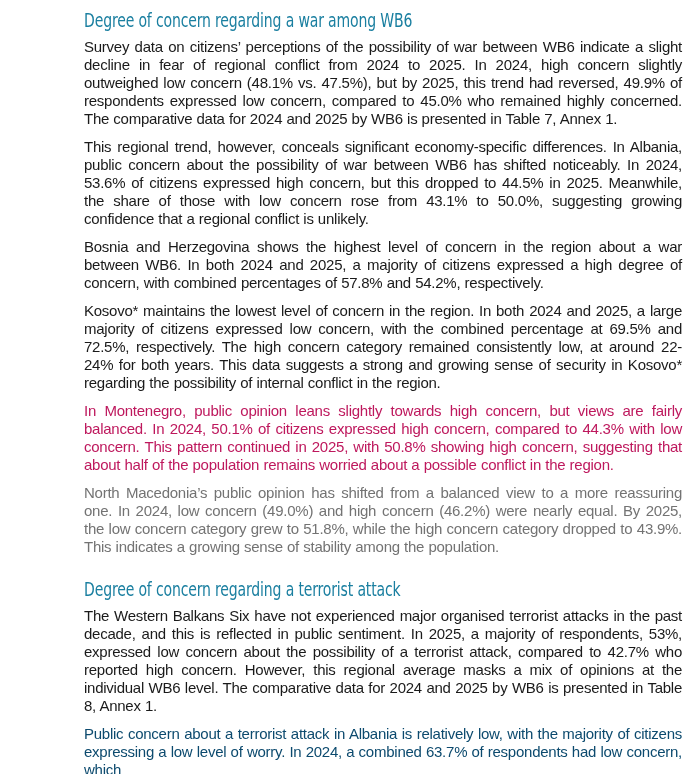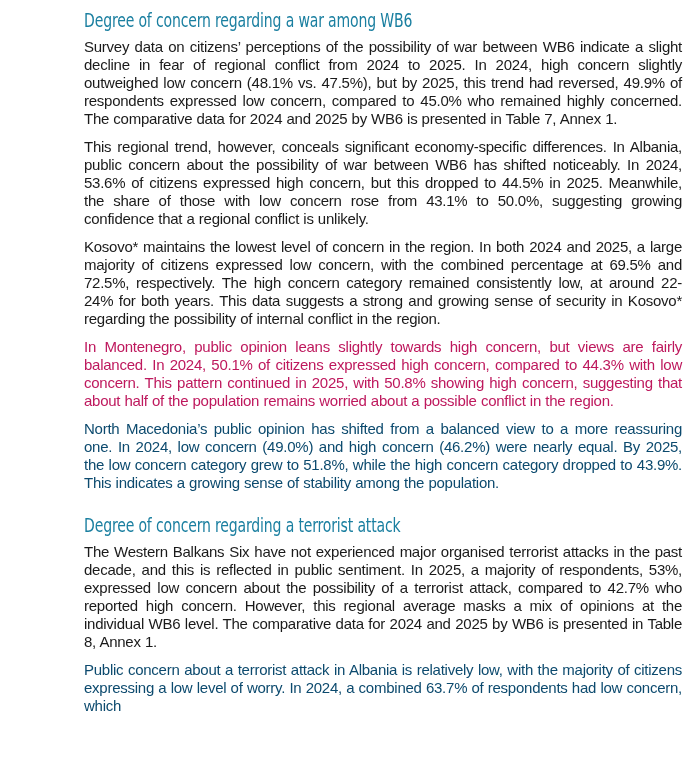--- a/index.html
+++ b/index.html
@@ -31,22 +31,23 @@
   .sec2 { margin-top: 20px; }
 </style>
 </head>
 <body>
 
 <div class="page">
   <section>
     <h2 style="color: rgb(26, 127, 160);">Degree of concern regarding a war among WB6</h2>
     <p style="color: rgb(26, 26, 26);">Survey data on citizens’ perceptions of the possibility of war between WB6 indicate a slight decline in fear of regional conflict from 2024 to 2025. In 2024, high concern slightly outweighed low concern (48.1% vs. 47.5%), but by 2025, this trend had reversed, 49.9% of respondents expressed low concern, compared to 45.0% who remained highly concerned. The comparative data for 2024 and 2025 by WB6 is presented in Table 7, Annex 1.</p>
     <p style="color: rgb(26, 26, 26);">This regional trend, however, conceals significant economy-specific differences.  In Albania, public concern about the possibility of war between WB6 has shifted noticeably. In 2024, 53.6% of citizens expressed high concern, but this dropped to 44.5% in 2025. Meanwhile, the share of those with low concern rose from 43.1% to 50.0%, suggesting growing confidence that a regional conflict is unlikely.</p>
+    <p style="color: rgb(26, 26, 26);">Bosnia and Herzegovina shows the highest level of concern in the region about a war between WB6. In both 2024 and 2025, a majority of citizens expressed a high degree of concern, with combined percentages of 57.8% and 54.2%, respectively.</p>
     <p style="color: rgb(26, 26, 26);">Kosovo* maintains the lowest level of concern in the region. In both 2024 and 2025, a large majority of citizens expressed low concern, with the combined percentage at 69.5% and 72.5%, respectively. The high concern category remained consistently low, at around 22-24% for both years. This data suggests a strong and growing sense of security in Kosovo* regarding the possibility of internal conflict in the region.</p>
     <p style="color: #be185d;">In Montenegro, public opinion leans slightly towards high concern, but views are fairly balanced. In 2024, 50.1% of citizens expressed high concern, compared to 44.3% with low concern. This pattern continued in 2025, with 50.8% showing high concern, suggesting that about half of the population remains worried about a possible conflict in the region.</p>
-    <p style="color: #0c4a6e;">North Macedonia’s public opinion has shifted from a balanced view to a more reassuring one. In 2024, low concern (49.0%) and high concern (46.2%) were nearly equal. By 2025, the low concern category grew to 51.8%, while the high concern category dropped to 43.9%. This indicates a growing sense of stability among the population.</p>
+    <p style="color: #737373;">North Macedonia’s public opinion has shifted from a balanced view to a more reassuring one. In 2024, low concern (49.0%) and high concern (46.2%) were nearly equal. By 2025, the low concern category grew to 51.8%, while the high concern category dropped to 43.9%. This indicates a growing sense of stability among the population.</p>
   </section>
   <section class="sec2">
     <h2 style="color: rgb(26, 127, 160);">Degree of concern regarding a terrorist attack</h2>
     <p style="color: rgb(26, 26, 26);">The Western Balkans Six have not experienced major organised terrorist attacks in the past decade, and this is reflected in public sentiment. In 2025, a majority of respondents, 53%, expressed low concern about the possibility of a terrorist attack, compared to 42.7% who reported high concern. However, this regional average masks a mix of opinions at the individual WB6 level. The comparative data for 2024 and 2025 by WB6 is presented in Table 8, Annex 1.</p>
     <p style="color: #0c4a6e;">Public concern about a terrorist attack in Albania is relatively low, with the majority of citizens expressing a low level of worry. In 2024, a combined 63.7% of respondents had low concern, which</p>
   </section>
 </div>
 
 </body></html>

